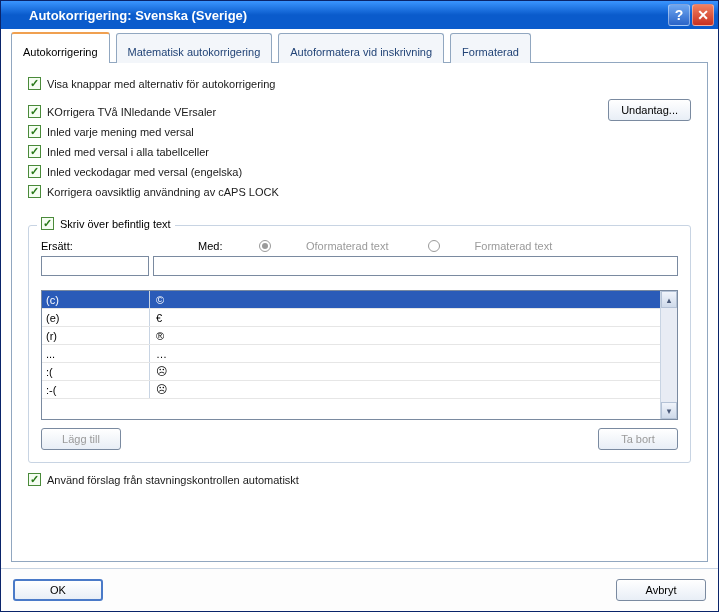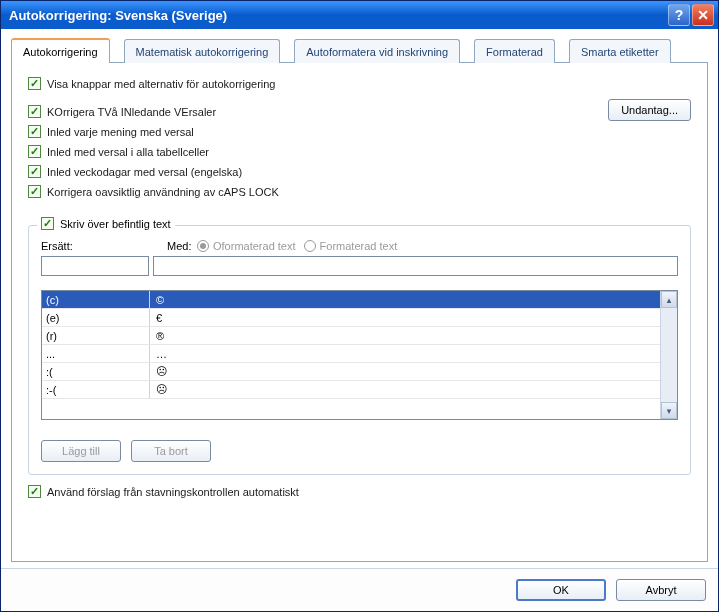--- a/index.html
+++ b/index.html
@@ -23,21 +23,21 @@
   .titlebar {
     height: 28px;
     background: linear-gradient(to bottom,#3a95ff 0%,#0a5bcc 50%,#0a5bcc 100%);
     display: flex;
     align-items: center;
     padding: 0 4px 0 8px;
     color: #fff;
     font-weight: bold;
     font-size: 13px;
   }
-  .titlebar .title { flex: 1; }
+  .titlebar .title { flex: 1; margin-left: 20px; }
   .tbtn {
     width: 22px;
     height: 22px;
     margin-left: 2px;
     border-radius: 3px;
     display: flex;
     align-items: center;
     justify-content: center;
     font-weight: bold;
     font-size: 14px;
@@ -54,26 +54,26 @@
     flex-direction: column;
   }
   .tabstrip {
     display: flex;
     align-items: flex-end;
     border-bottom: 1px solid #91a7c0;
     position: relative;
     height: 24px;
   }
   .tab {
-    padding: 6px 11px 5px 11px;
+    padding: 12px 11px 5px 11px;
     border: 1px solid #91a7c0;
     border-bottom: none;
     border-radius: 3px 3px 0 0;
     background: #f3f6fa;
-    margin-right: 14px;
+    margin-right: 6px;
     color: #224477;
     cursor: pointer;
     position: relative;
     top: 1px;
     font-size: 11px;
   }
   .tab.active {
     background: #fff;
     border-top: 2px solid #f0a050;
     color: #000;
@@ -140,20 +140,21 @@
     padding: 0 4px;
     display: flex;
     align-items: center;
     justify-content: space-between;
   }
   .row-labels {
     display: flex;
     align-items: center;
     margin-top: 2px;
     margin-bottom: 4px;
+    gap: 31px;
   }
   .lbl-replace { width: 108px; }
   .lbl-with { width: 40px; padding-left: 18px; }
   .radio {
     width: 12px; height: 12px;
     border: 1px solid #9a9a9a;
     border-radius: 50%;
     margin: 0 4px 0 8px;
     display: inline-block;
     vertical-align: middle;
@@ -215,53 +216,52 @@
     display: flex;
     align-items: center;
     justify-content: center;
     font-size: 9px;
     color: #4a5a7a;
     cursor: pointer;
   }
   .strack { flex: 1; }
   .group-buttons {
     display: flex;
-    justify-content: flex-start;
+    justify-content: space-between;
     gap: 10px;
-    margin-top: 20px;
+    margin-top: 8px;
   }
   .bottom-check {
      margin-top: 10px;
   }
   .dlg-buttons {
     border-top: 1px solid #c8d4e3;
     padding: 10px 12px;
     display: flex;
-    justify-content: flex-end;
+    justify-content: space-between;
     gap: 10px;
     background: #fdfdfd;
   }
 </style>
 </head>
 <body>
 
 <div class="window">
   <div class="titlebar">
     <span class="title">Autokorrigering: Svenska (Sverige)</span>
     <div class="tbtn help-btn">?</div>
     <div class="tbtn close-btn">✕</div>
   </div>
 
   <div class="client">
     <div class="tabstrip">
       <div class="tab active">Autokorrigering</div>
       <div class="tab">Matematisk autokorrigering</div>
       <div class="tab">Autoformatera vid inskrivning</div>
       <div class="tab">Formaterad</div>
-      <div class="tab">Smarta etiketter</div>
     </div>
 
     <div class="tabpanel">
 
       <div class="chk-row">
         <span class="chk checked"></span>
         <span>Visa knappar med alternativ för autokorrigering</span>
       </div>
 
       <div style="height:8px"></div>

